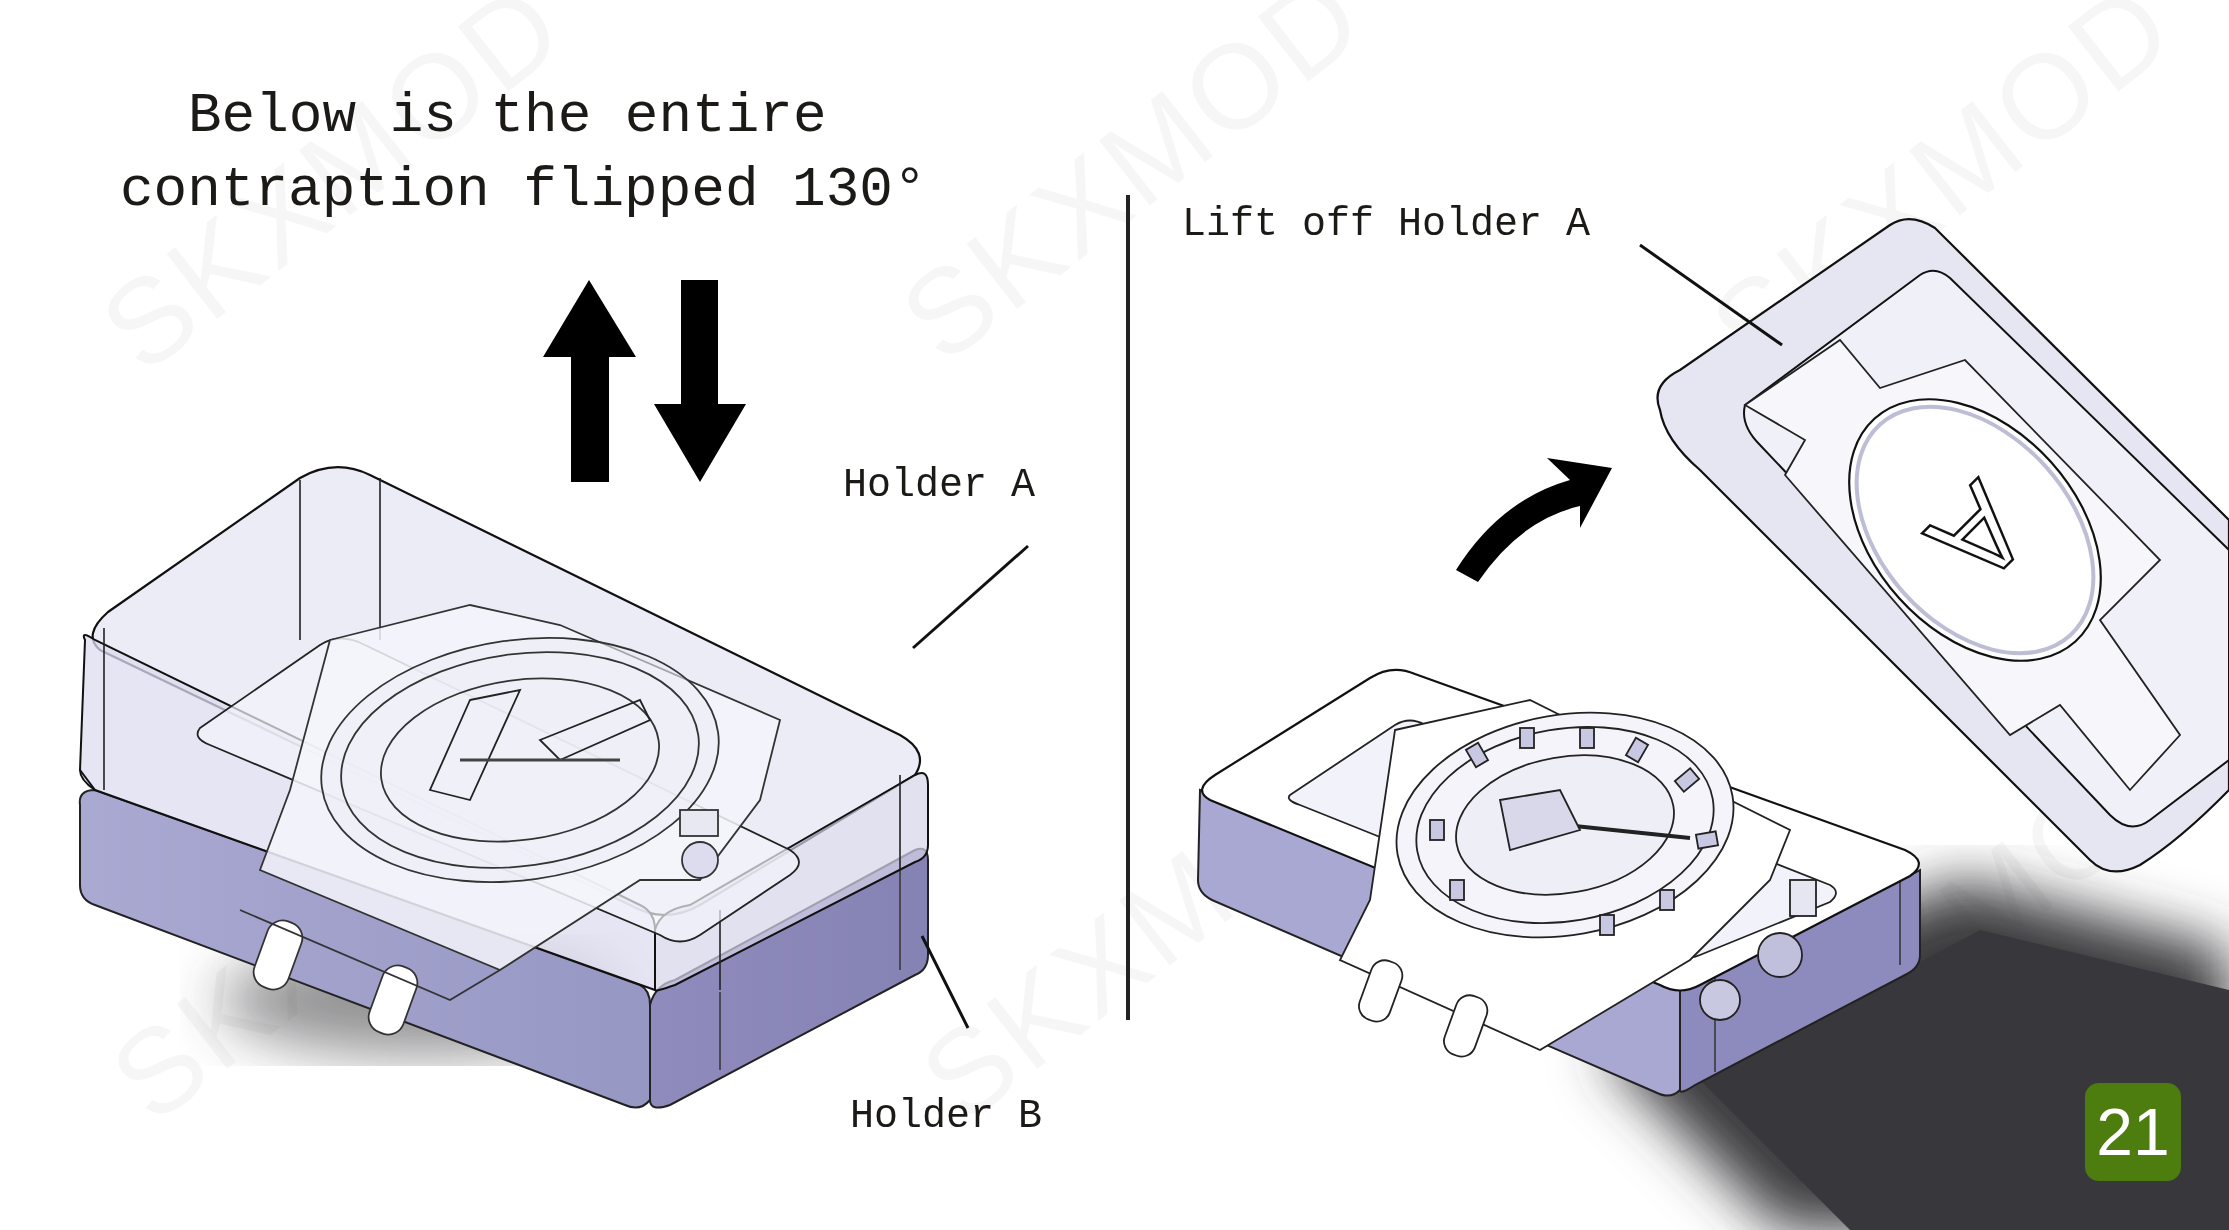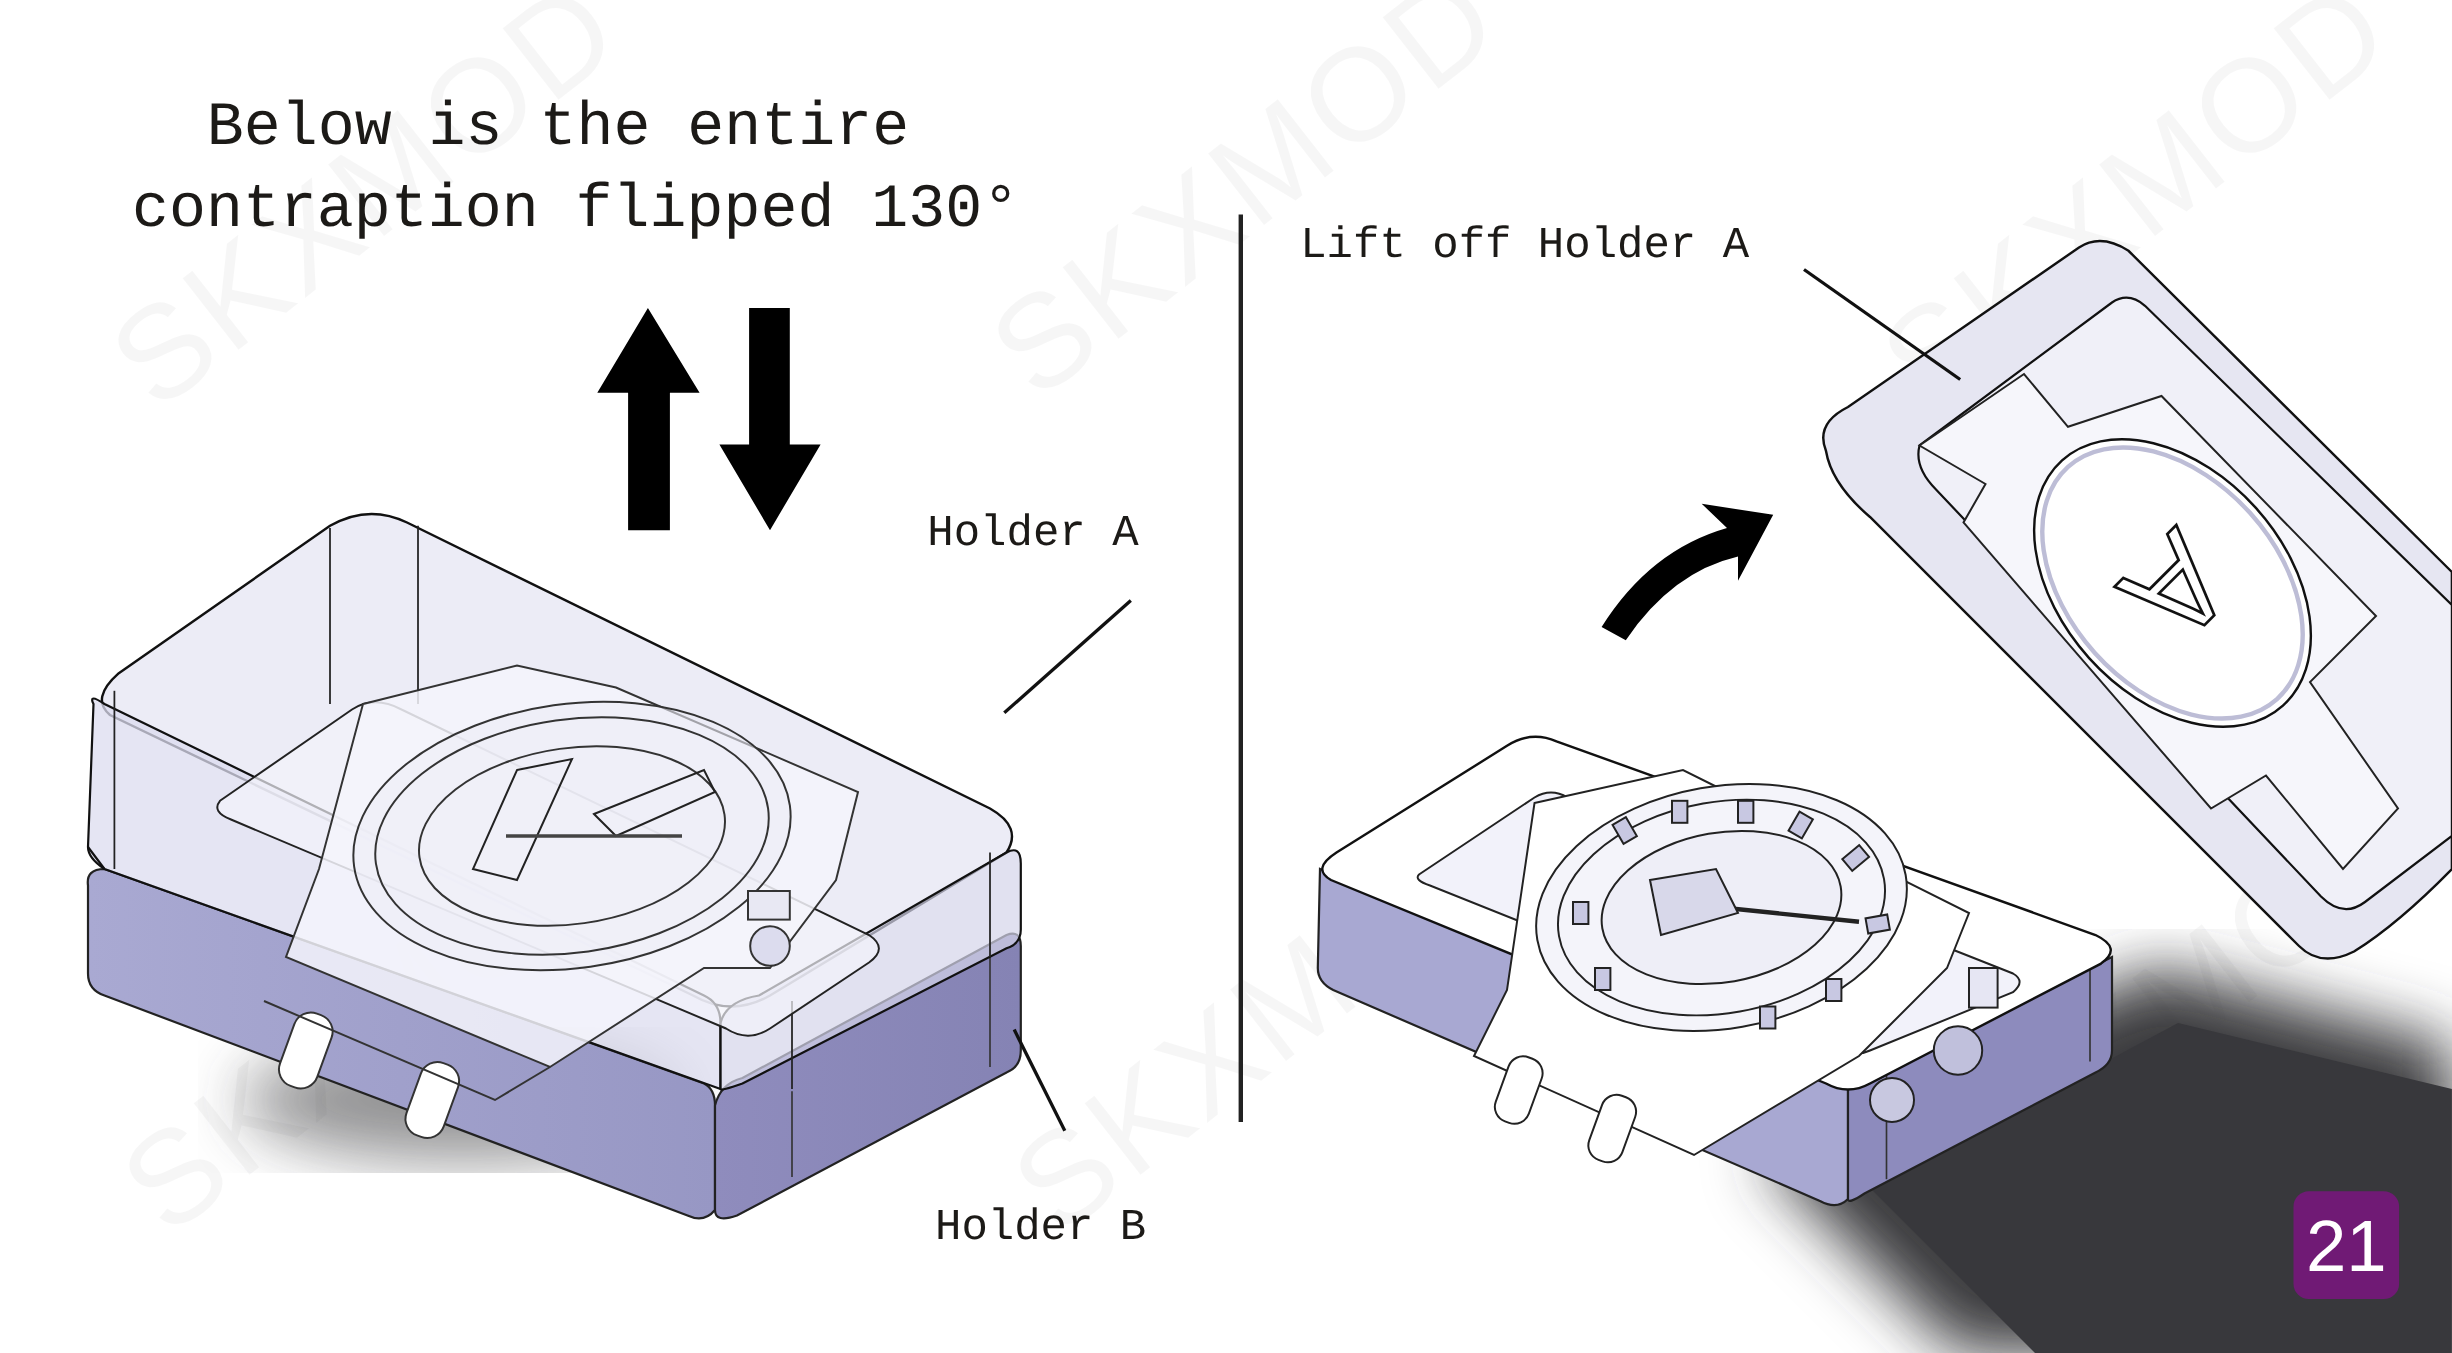--- a/index.html
+++ b/index.html
@@ -6,21 +6,21 @@
   body { width: 2229px; height: 1230px; position: relative; overflow: hidden; font-family: "Liberation Sans", sans-serif; }
   #stage { position: absolute; left: 0; top: 0; width: 2229px; height: 1230px; }
   .txt { position: absolute; color: #1c1a17; font-family: Liberation Mono, monospace; white-space: nowrap; line-height: 1; }
   .title-line { font-size: 56px; }
   .label { font-size: 40px; }
   #title-1 { left: 188px; top: 88px; }
   #title-2 { left: 120px; top: 162px; }
   #label-holder-a { left: 843px; top: 466px; }
   #label-holder-b { left: 850px; top: 1097px; }
   #label-lift { left: 1182px; top: 205px; }
-  #page-badge { position: absolute; left: 2085px; top: 1083px; width: 96px; height: 98px; border-radius: 14px; background: #701a75; color: #ffffff; font-size: 66px; display: flex; align-items: center; justify-content: center; font-family: "Liberation Sans", sans-serif; }
+  #page-badge { position: absolute; left: 2085px; top: 1083px; width: 96px; height: 98px; border-radius: 14px; background: #4d7c0f; color: #ffffff; font-size: 66px; display: flex; align-items: center; justify-content: center; font-family: "Liberation Sans", sans-serif; }
   .wm { position: absolute; font-family: "Liberation Sans", sans-serif; font-size: 120px; color: rgba(0,0,0,0.035); transform: rotate(-38deg); transform-origin: left bottom; letter-spacing: 4px; white-space: nowrap; }
 </style>
 </head>
 <body>
 
 <div id="stage">
 
   <div class="wm" style="left:160px; top:260px;">SKXMOD</div>
   <div class="wm" style="left:960px; top:250px;">SKXMOD</div>
   <div class="wm" style="left:1770px; top:260px;">SKXMOD</div>

